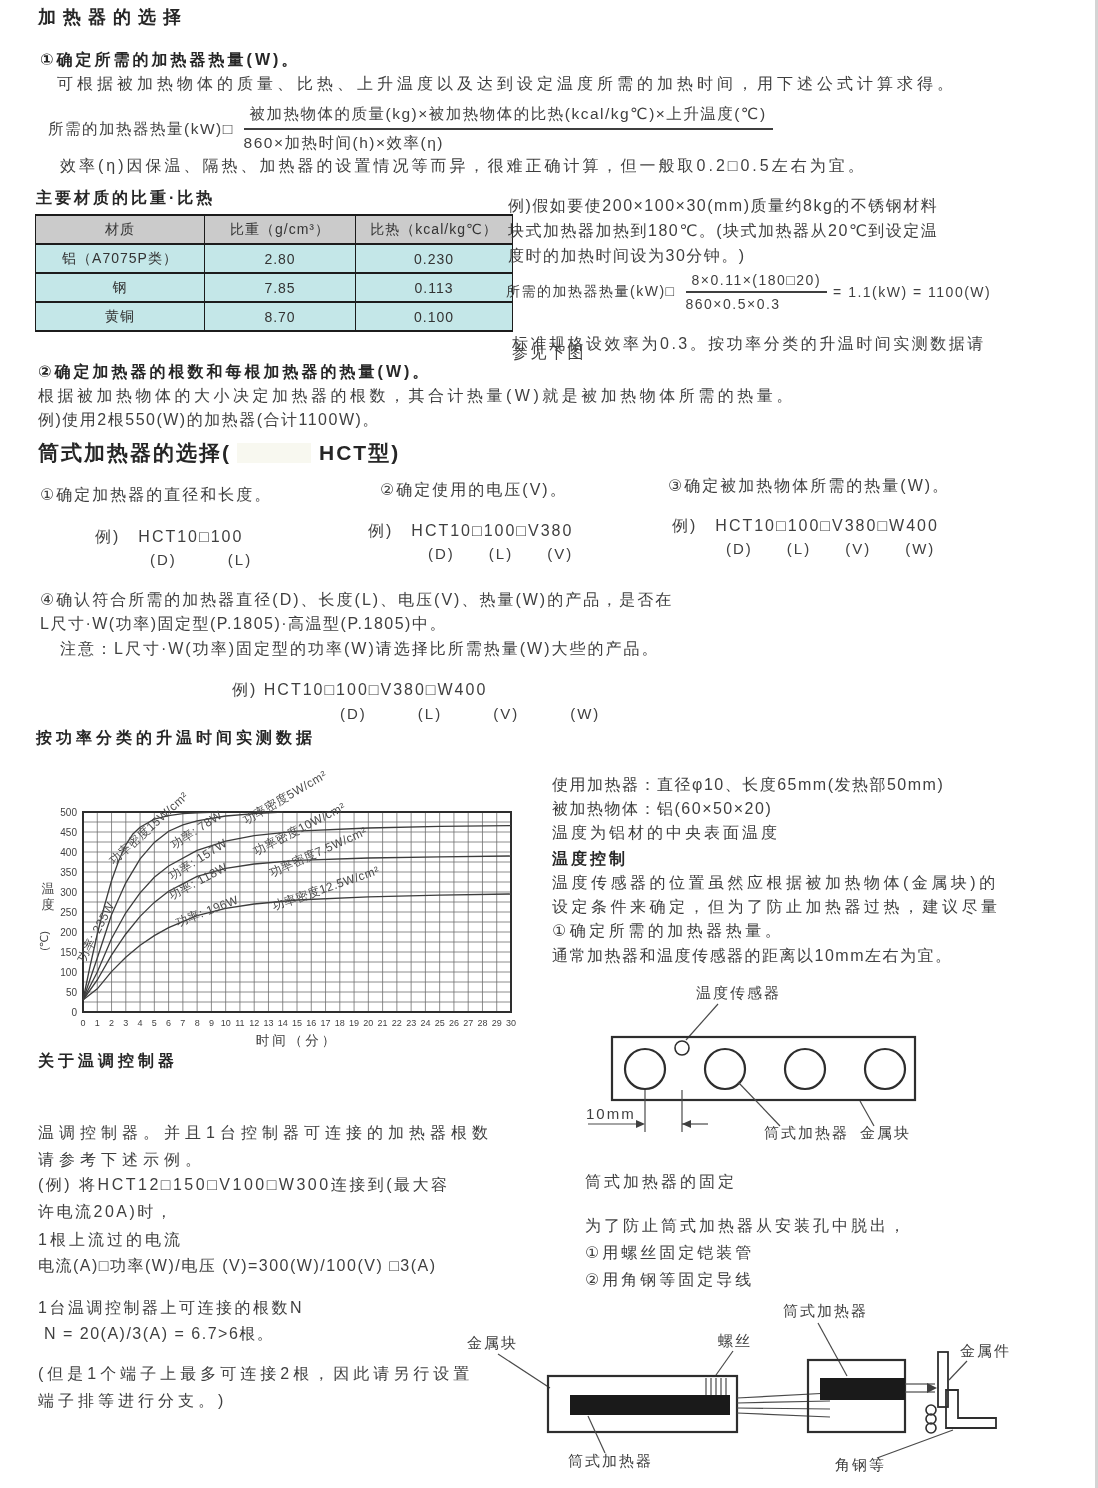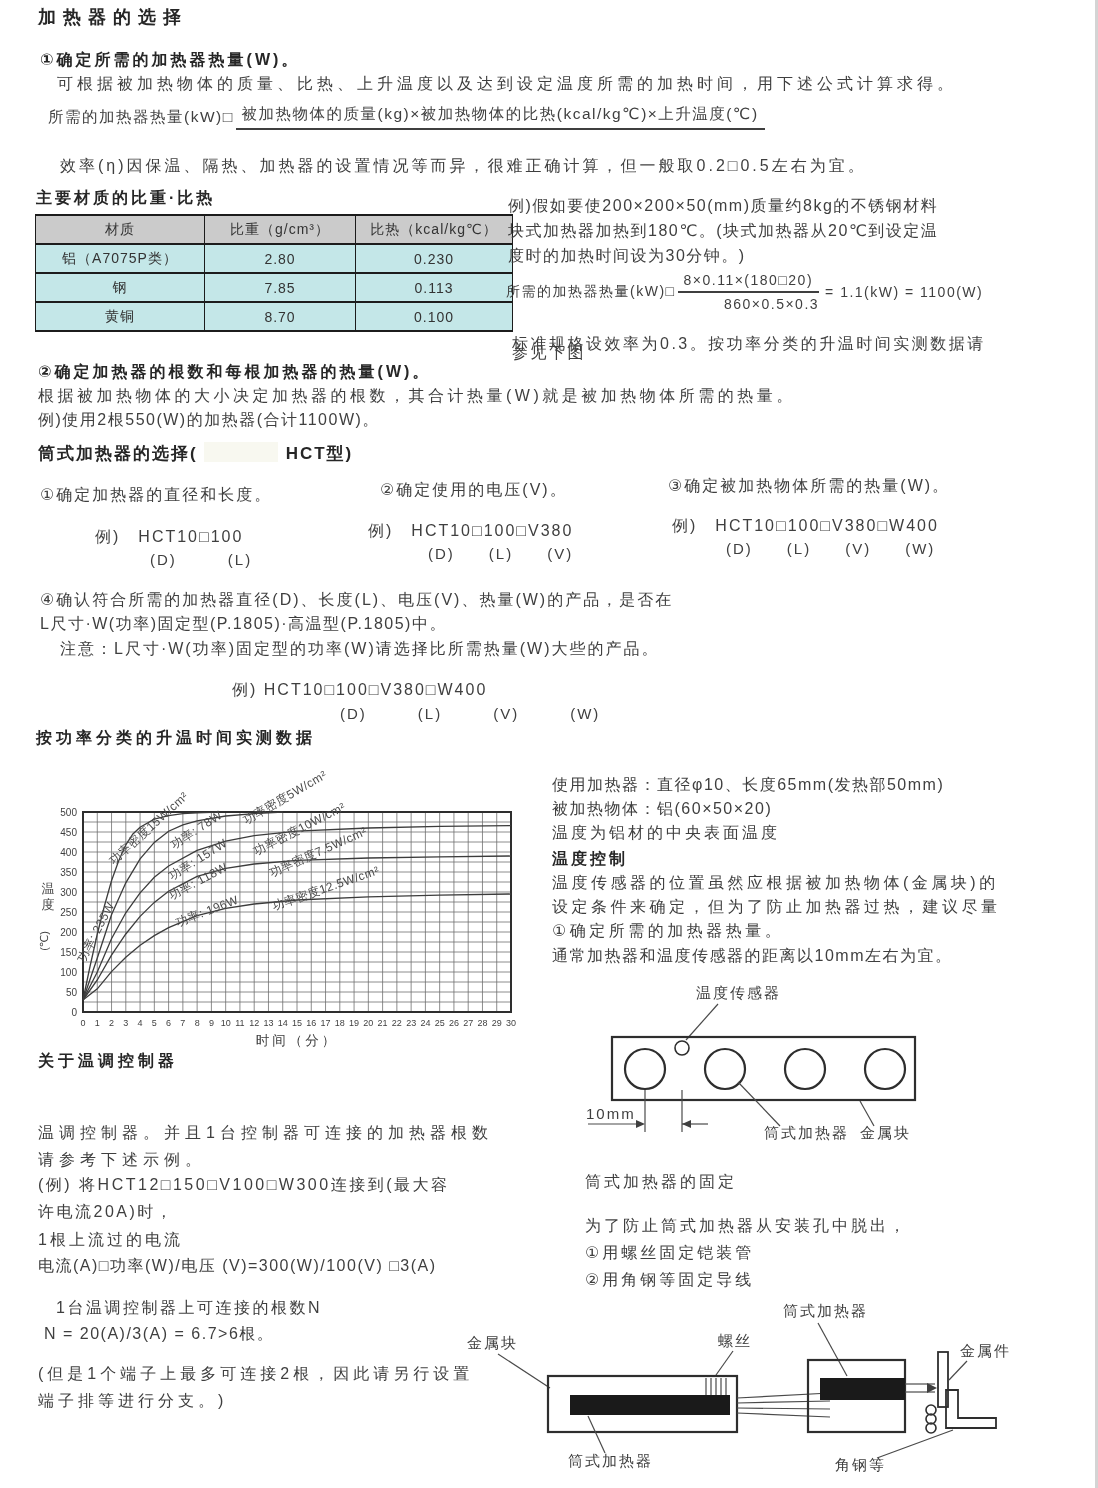--- a/index.html
+++ b/index.html
@@ -3,21 +3,21 @@
 <meta charset="utf-8">
 <style>
   html,body{margin:0;padding:0;background:#ffffff;}
   #page{position:relative;width:1098px;height:1488px;background:#ffffff;overflow:hidden;
         font-family:"Liberation Sans","DejaVu Sans",sans-serif;color:#3f3f3f;}
   .t{position:absolute;white-space:nowrap;font-size:16px;letter-spacing:4px;color:#3f3f3f;line-height:1;}
   .b{font-weight:bold;color:#262626;}
   .mix{letter-spacing:1.5px;}
   .code{letter-spacing:2px;}
   .formula{position:absolute;display:flex;align-items:center;white-space:nowrap;}
-  .frac{display:inline-flex;flex-direction:column;text-align:right;margin-left:2px;}
+  .frac{display:inline-flex;flex-direction:column;text-align:left;margin-left:10px;}
   .num{border-bottom:2px solid #3f3f3f;padding:0 6px 3px 6px;}
   .den{padding-top:3px;}
   table.mat{position:absolute;left:35px;top:214px;border-collapse:collapse;table-layout:fixed;
             font-size:14px;color:#333;text-align:center;}
   table.mat th,table.mat td{border:1.5px solid #1c1c1c;border-top-width:2.5px;border-bottom-width:2.5px;
             height:27px;padding:0 4px;font-weight:normal;letter-spacing:1px;}
   .blank-box{display:inline-block;width:74px;height:20px;background:#f8f8f0;vertical-align:-3px;margin:0 8px 0 6px;}
   svg text{font-family:"Liberation Sans","DejaVu Sans",sans-serif;}
   .dlab{font-size:15px;fill:#3f3f3f;letter-spacing:2px;}
   .dln{stroke:#4a4a4a;stroke-width:1.2;}
@@ -32,20 +32,21 @@
 
   <div class="t b" style="left:38px;top:8px;font-size:18px;letter-spacing:7px">加热器的选择</div>
 
   <div class="t b" style="left:40px;top:52px;letter-spacing:3px">①确定所需的加热器热量(W)。</div>
   <div class="t" style="left:57px;top:76px">可根据被加热物体的质量、比热、上升温度以及达到设定温度所需的加热时间，用下述公式计算求得。</div>
 
   <div class="formula" style="left:48px;top:104px;font-size:15.5px">
     <span class="mix">所需的加热器热量(kW)□</span>
     <span class="frac">
       <span class="num mix">被加热物体的质量(kg)×被加热物体的比热(kcal/kg℃)×上升温度(℃)</span>
+      <span class="den mix">860×加热时间(h)×效率(η)</span>
     </span>
   </div>
   <div class="t" style="left:60px;top:158px;letter-spacing:3px">效率(η)因保温、隔热、加热器的设置情况等而异，很难正确计算，但一般取0.2□0.5左右为宜。</div>
 
   <div class="t b" style="left:36px;top:190px;letter-spacing:3px">主要材质的比重·比热</div>
   <table class="mat">
     <tbody>
         <tr style="background:#cbcbcb">
       <th style="width:160px">材质</th>
       <th style="width:142px">比重（g/cm³）</th>
@@ -62,40 +63,40 @@
       <td>0.113</td>
     </tr>
     <tr style="background:#c4e7e8">
       <td>黄铜</td>
       <td>8.70</td>
       <td>0.100</td>
     </tr>
   </tbody>
     </table>
 
-  <div class="t mix" style="left:508px;top:198px">例)假如要使200×200×50(mm)质量约8kg的不锈钢材料</div>
+  <div class="t mix" style="left:508px;top:198px">例)假如要使200×100×30(mm)质量约8kg的不锈钢材料</div>
   <div class="t mix" style="left:508px;top:223px">块式加热器加热到180℃。(块式加热器从20℃到设定温</div>
   <div class="t mix" style="left:508px;top:248px">度时的加热时间设为30分钟。)</div>
 
   <div class="formula" style="left:506px;top:272px;font-size:14px">
     <span class="mix">所需的加热器热量(kW)□</span>
     <span class="frac">
       <span class="num mix">8×0.11×(180□20)</span>
       <span class="den mix">860×0.5×0.3</span>
     </span>
     <span class="mix" style="margin-left:6px">= 1.1(kW) = 1100(W)</span>
   </div>
   <div class="t" style="left:512px;top:336px;letter-spacing:2.5px">标准规格设效率为0.3。按功率分类的升温时间实测数据请</div>
   <div class="t" style="left:512px;top:345px;letter-spacing:2.5px">参见下图</div>
 
   <div class="t b" style="left:38px;top:364px;letter-spacing:3px">②确定加热器的根数和每根加热器的热量(W)。</div>
   <div class="t" style="left:38px;top:388px;letter-spacing:3.5px">根据被加热物体的大小决定加热器的根数，其合计热量(W)就是被加热物体所需的热量。</div>
   <div class="t mix" style="left:38px;top:412px">例)使用2根550(W)的加热器(合计1100W)。</div>
 
-  <div class="t b" style="left:38px;top:442px;font-size:17px;letter-spacing:2px">
+  <div class="t b" style="left:38px;top:442px;font-size:21px;letter-spacing:2px">
     <span>筒式加热器的选择(</span><span class="blank-box"></span><span>HCT型)</span>
   </div>
 
   <div class="t" style="left:40px;top:487px;letter-spacing:2px">①确定加热器的直径和长度。</div>
   <div class="t" style="left:380px;top:482px;letter-spacing:2px">②确定使用的电压(V)。</div>
   <div class="t" style="left:668px;top:478px;letter-spacing:2px">③确定被加热物体所需的热量(W)。</div>
 
   <div class="t code" style="left:95px;top:529px"><span>例)</span>　<span>HCT10□100</span></div>
   <div class="t code" style="left:150px;top:552px;font-size:15px">(D)　　　(L)</div>
 
@@ -261,21 +262,21 @@
     <line x1="296" y1="146" x2="282" y2="121" class="dln"></line>
   </svg>
 
   <div class="t b" style="left:38px;top:1053px;letter-spacing:4px">关于温调控制器</div>
   <div class="t" style="left:38px;top:1125px;letter-spacing:5px">温调控制器。并且1台控制器可连接的加热器根数</div>
   <div class="t" style="left:38px;top:1152px;letter-spacing:5px">请参考下述示例。</div>
   <div class="t" style="left:38px;top:1177px;letter-spacing:2.5px">(例) 将HCT12□150□V100□W300连接到(最大容</div>
   <div class="t" style="left:38px;top:1204px;letter-spacing:2.5px">许电流20A)时，</div>
   <div class="t" style="left:38px;top:1232px;letter-spacing:3px">1根上流过的电流</div>
   <div class="t mix" style="left:38px;top:1258px">电流(A)□功率(W)/电压 (V)=300(W)/100(V) □3(A)</div>
-  <div class="t" style="left:56px;top:1300px;letter-spacing:2.5px">1台温调控制器上可连接的根数N</div>
+  <div class="t" style="left:38px;top:1300px;letter-spacing:2.5px">1台温调控制器上可连接的根数N</div>
   <div class="t mix" style="left:44px;top:1326px">N = 20(A)/3(A) = 6.7&gt;6根。</div>
   <div class="t" style="left:38px;top:1366px;letter-spacing:4px">(但是1个端子上最多可连接2根，因此请另行设置</div>
   <div class="t" style="left:38px;top:1393px;letter-spacing:4px">端子排等进行分支。)</div>
 
   <div class="t" style="left:585px;top:1174px;letter-spacing:3px">筒式加热器的固定</div>
   <div class="t" style="left:585px;top:1218px;letter-spacing:3px">为了防止筒式加热器从安装孔中脱出，</div>
   <div class="t" style="left:585px;top:1245px;letter-spacing:3px">①用螺丝固定铠装管</div>
   <div class="t" style="left:585px;top:1272px;letter-spacing:3px">②用角钢等固定导线</div>
 
   <svg style="position:absolute;left:450px;top:1332px" width="400" height="156" viewBox="0 0 400 156">

